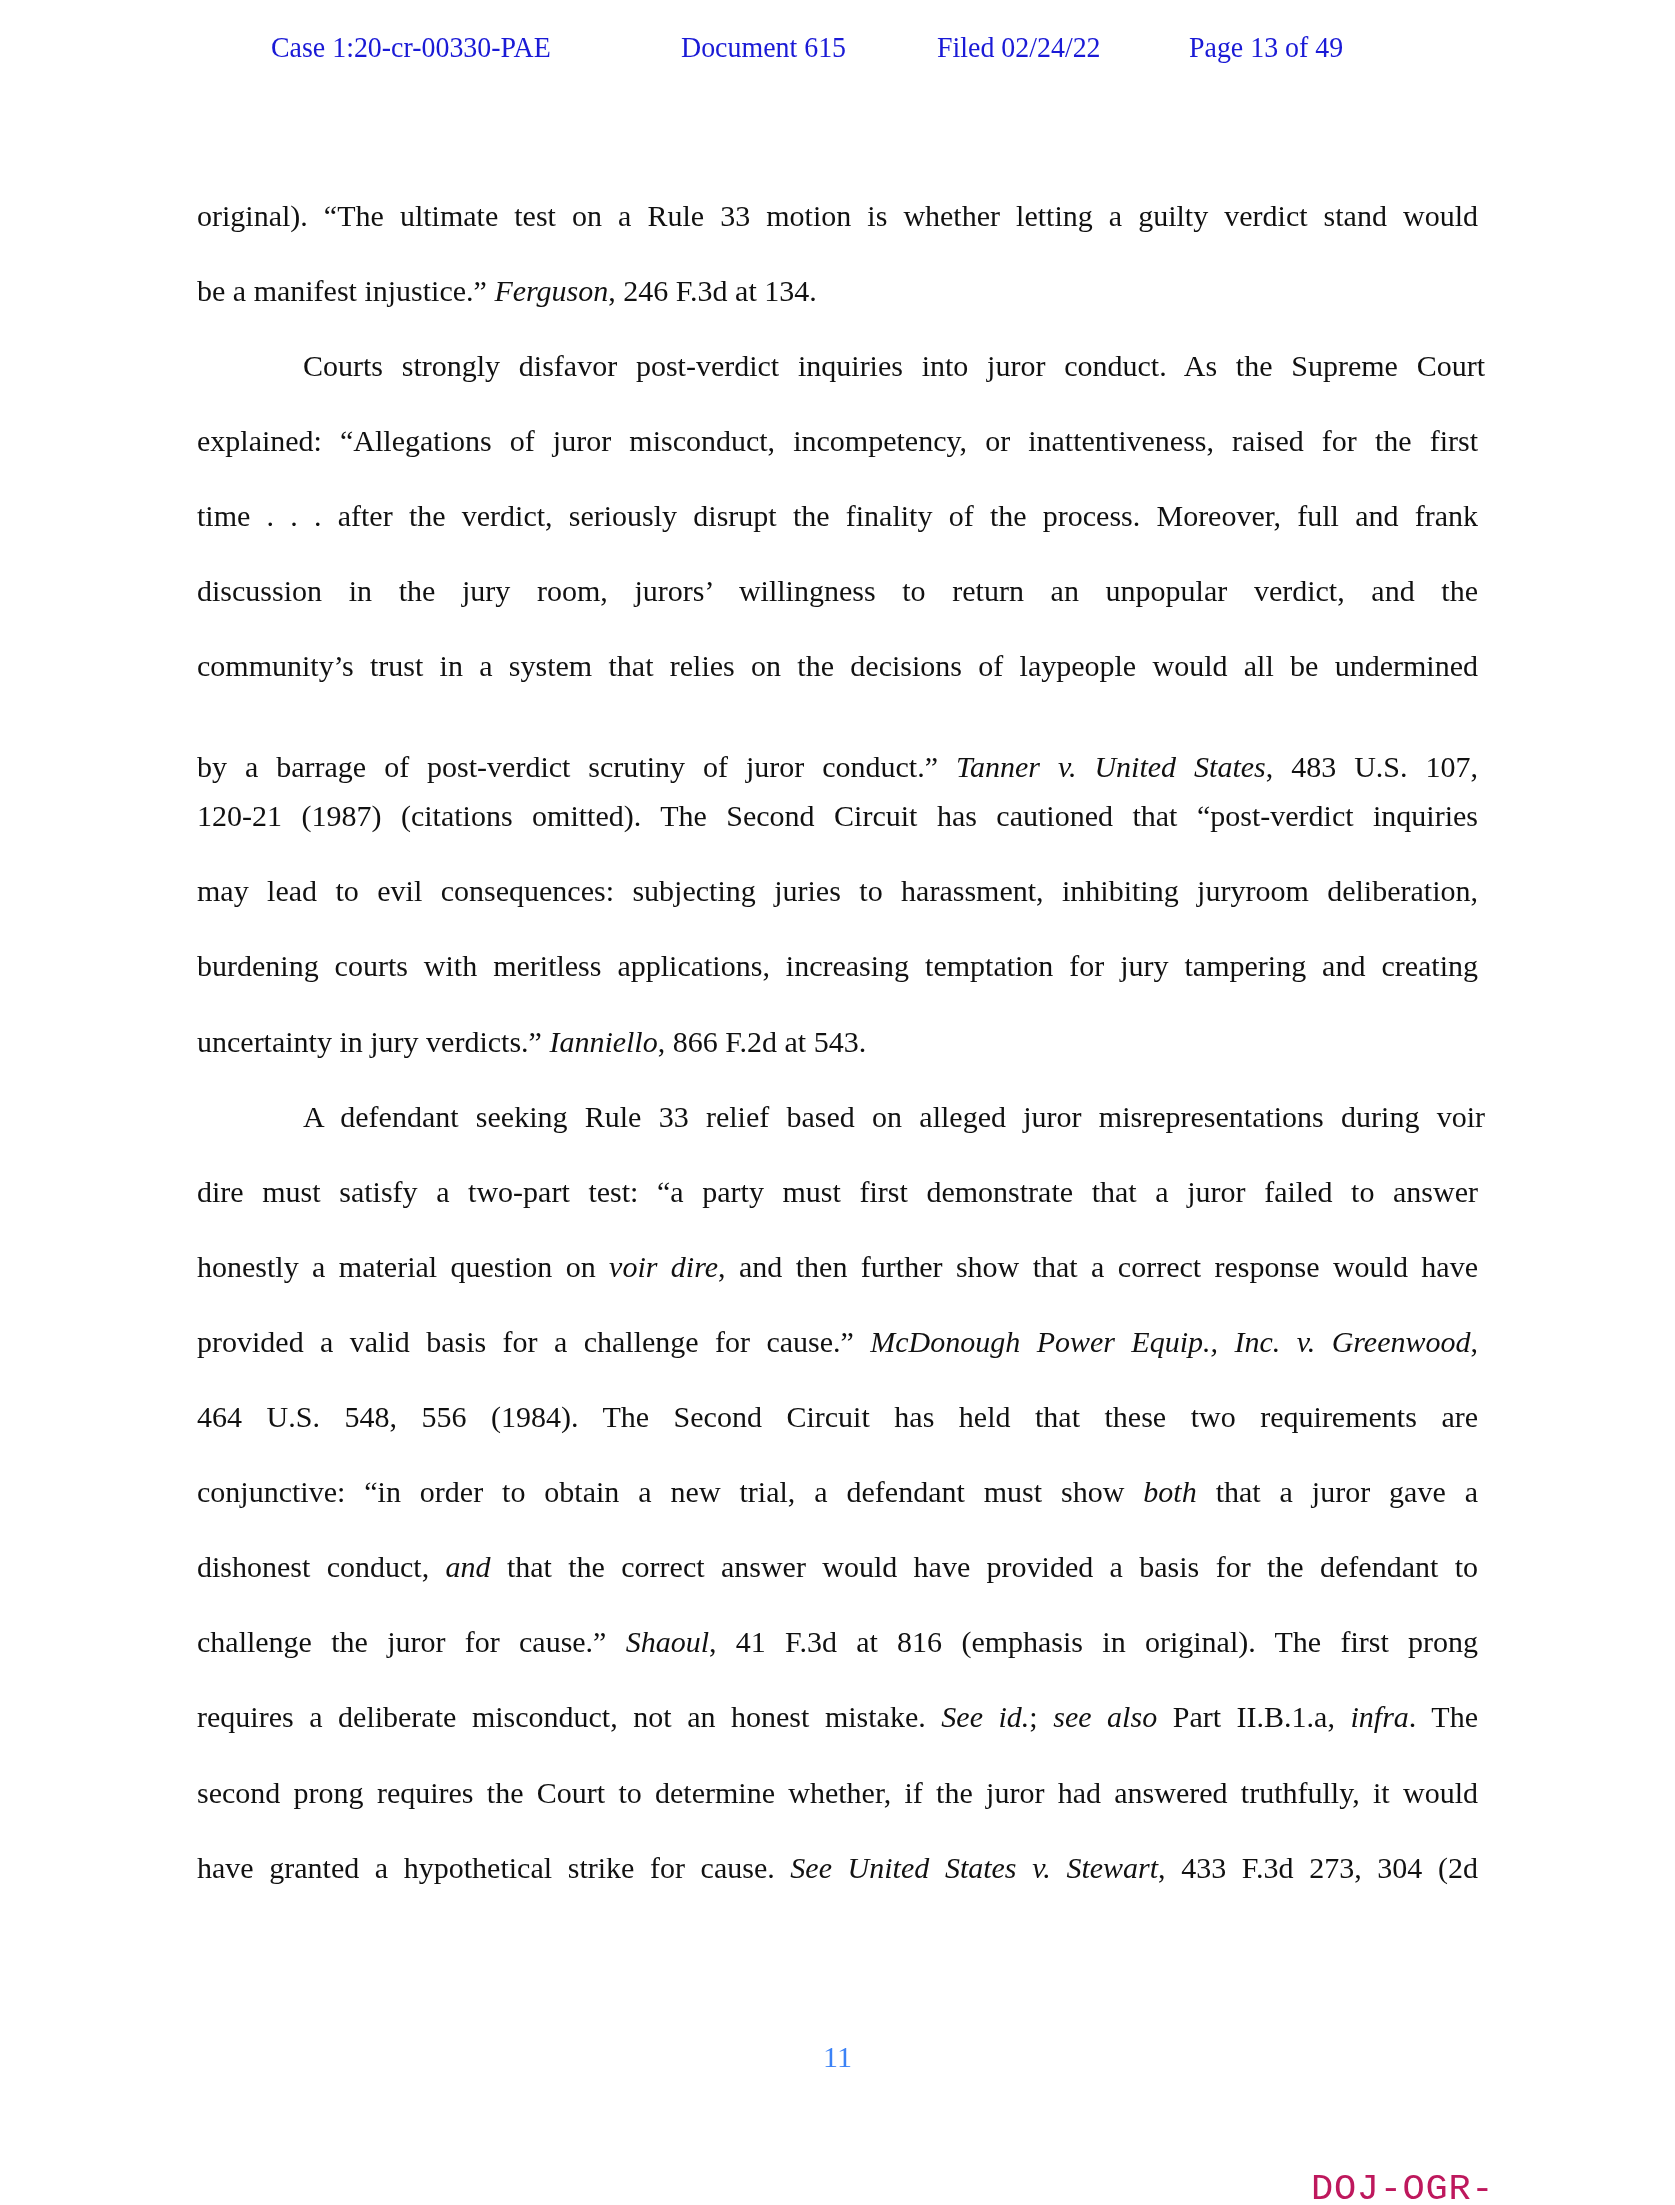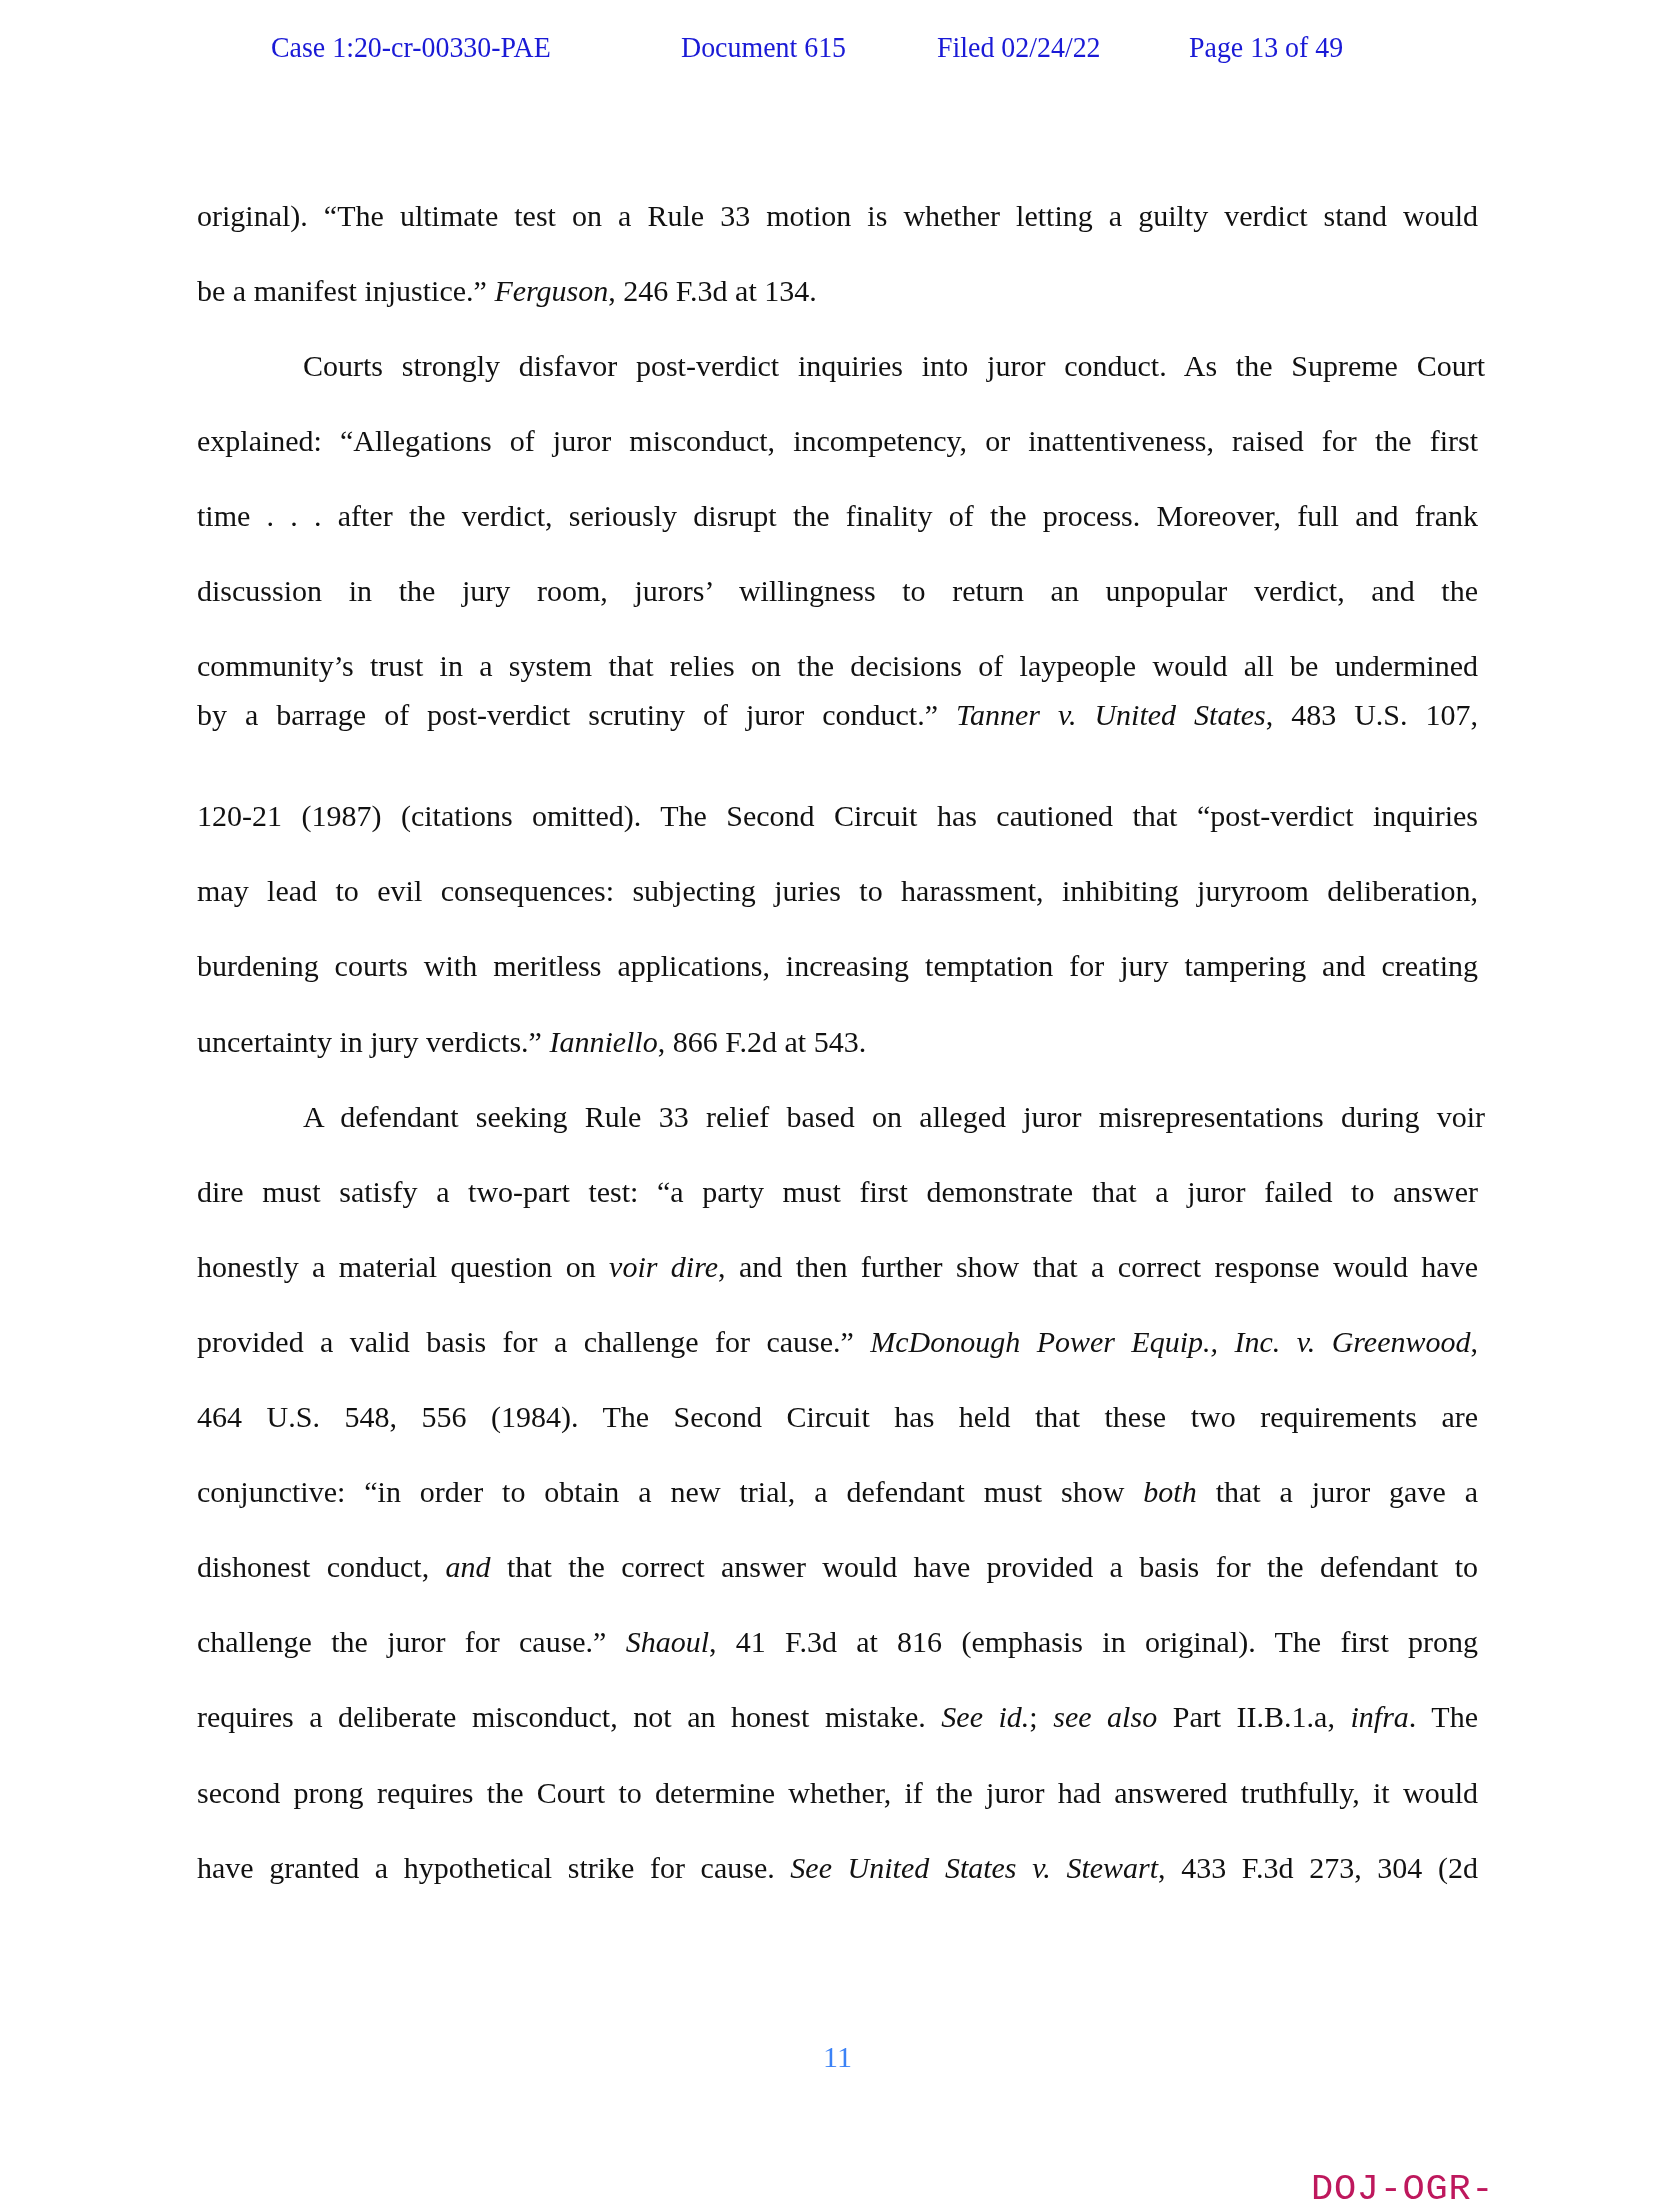--- a/index.html
+++ b/index.html
@@ -39,21 +39,21 @@
   </div>
 
   <div id="body-text">
     <div class="body-line" style="top:197px"><span>original).  “The ultimate test on a Rule 33 motion is whether letting a guilty verdict stand would</span></div>
     <div class="body-line last" style="top:272px"><span>be a manifest injustice.”  </span><i>Ferguson</i><span>, 246 F.3d at 134.</span></div>
     <div class="body-line indent" style="top:347px"><span>Courts strongly disfavor post-verdict inquiries into juror conduct.  As the Supreme Court</span></div>
     <div class="body-line" style="top:422px"><span>explained: “Allegations of juror misconduct, incompetency, or inattentiveness, raised for the first</span></div>
     <div class="body-line" style="top:497px"><span>time . . . after the verdict, seriously disrupt the finality of the process.  Moreover, full and frank</span></div>
     <div class="body-line" style="top:572px"><span>discussion in the jury room, jurors’ willingness to return an unpopular verdict, and the</span></div>
     <div class="body-line" style="top:647px"><span>community’s trust in a system that relies on the decisions of laypeople would all be undermined</span></div>
-    <div class="body-line" style="top:696px"><span>by a barrage of post-verdict scrutiny of juror conduct.”  </span><i>Tanner v. United States</i><span>, 483 U.S. 107,</span></div>
+    <div class="body-line" style="top:748px"><span>by a barrage of post-verdict scrutiny of juror conduct.”  </span><i>Tanner v. United States</i><span>, 483 U.S. 107,</span></div>
     <div class="body-line" style="top:797px"><span>120-21 (1987) (citations omitted).  The Second Circuit has cautioned that “post-verdict inquiries</span></div>
     <div class="body-line" style="top:872px"><span>may lead to evil consequences: subjecting juries to harassment, inhibiting juryroom deliberation,</span></div>
     <div class="body-line" style="top:947px"><span>burdening courts with meritless applications, increasing temptation for jury tampering and creating</span></div>
     <div class="body-line last" style="top:1023px"><span>uncertainty in jury verdicts.”  </span><i>Ianniello</i><span>, 866 F.2d at 543.</span></div>
     <div class="body-line indent" style="top:1098px"><span>A defendant seeking Rule 33 relief based on alleged juror misrepresentations during voir</span></div>
     <div class="body-line" style="top:1173px"><span>dire must satisfy a two-part test: “a party must first demonstrate that a juror failed to answer</span></div>
     <div class="body-line" style="top:1248px"><span>honestly a material question on </span><i>voir dire</i><span>, and then further show that a correct response would have</span></div>
     <div class="body-line" style="top:1323px"><span>provided a valid basis for a challenge for cause.”  </span><i>McDonough Power Equip., Inc. v. Greenwood</i><span>,</span></div>
     <div class="body-line" style="top:1398px"><span>464 U.S. 548, 556 (1984).  The Second Circuit has held that these two requirements are</span></div>
     <div class="body-line" style="top:1473px"><span>conjunctive: “in order to obtain a new trial, a defendant must show </span><i>both</i><span> that a juror gave a</span></div>

